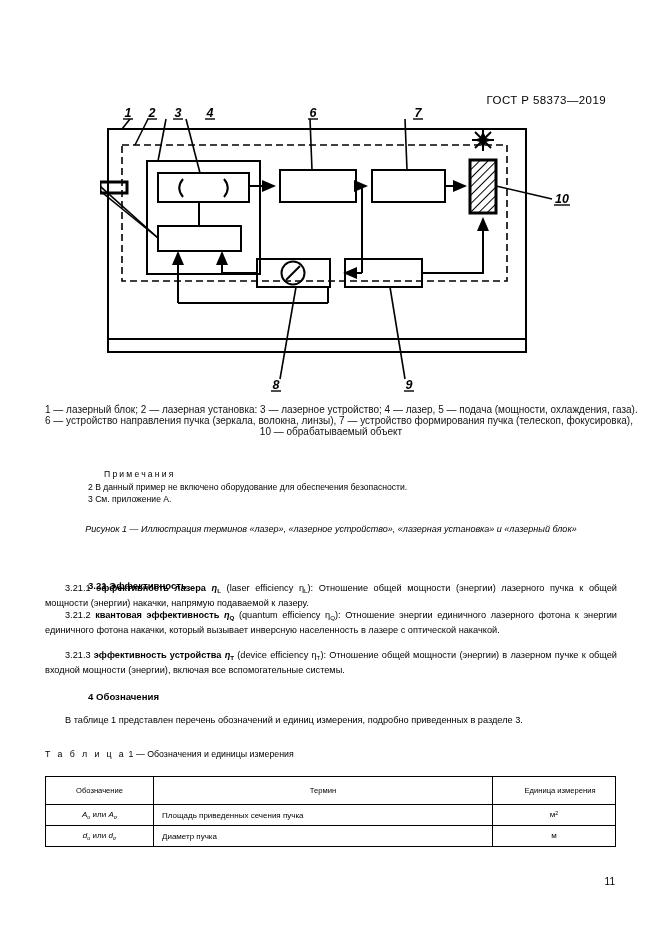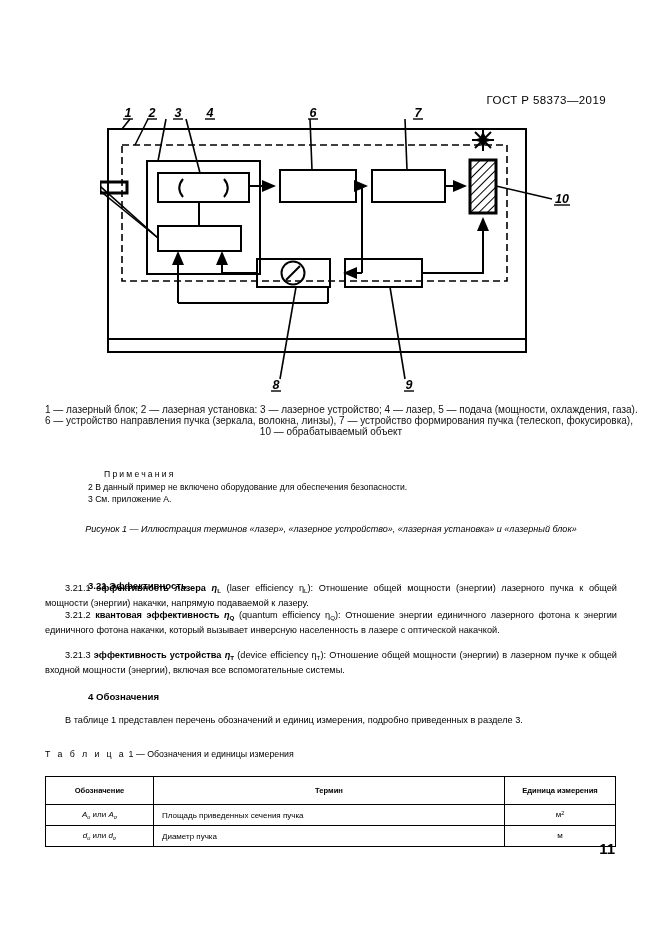--- a/index.html
+++ b/index.html
@@ -126,36 +126,36 @@
     font-size: 8px;
   }
   table.sym th, table.sym td {
     border: 1px solid #000;
     padding: 0;
     height: 20px;
     vertical-align: middle;
   }
   table.sym thead th {
     text-align: center;
-    font-weight: bold;
+    font-weight: normal;
     height: 27px;
     font-size: 7.6px;
   }
   table.sym tbody tr td:nth-child(1) { text-align: center; width: 107px; }
   table.sym tbody tr td:nth-child(2) { text-align: left; padding-left: 8px; }
   table.sym tbody tr td:nth-child(3) { text-align: center; width: 110px; }
   table.sym thead th:nth-child(1) { width: 107px; }
-  table.sym thead th:nth-child(3) { width: 110px; }
+  table.sym thead th:nth-child(3) { width: 110px; padding-left: 12px; }
 
   .pagenum {
     position: absolute;
     right: 46px;
-    top: 840px;
-    font-size: 15px;
-    font-weight: bold;
+    top: 876px;
+    font-size: 10px;
+    font-weight: normal;
   }
 </style>
 </head>
 <body>
 
 <div class="page">
 
   <div class="doc-header">ГОСТ Р 58373—2019</div>
 
   <div class="figure-wrap">

